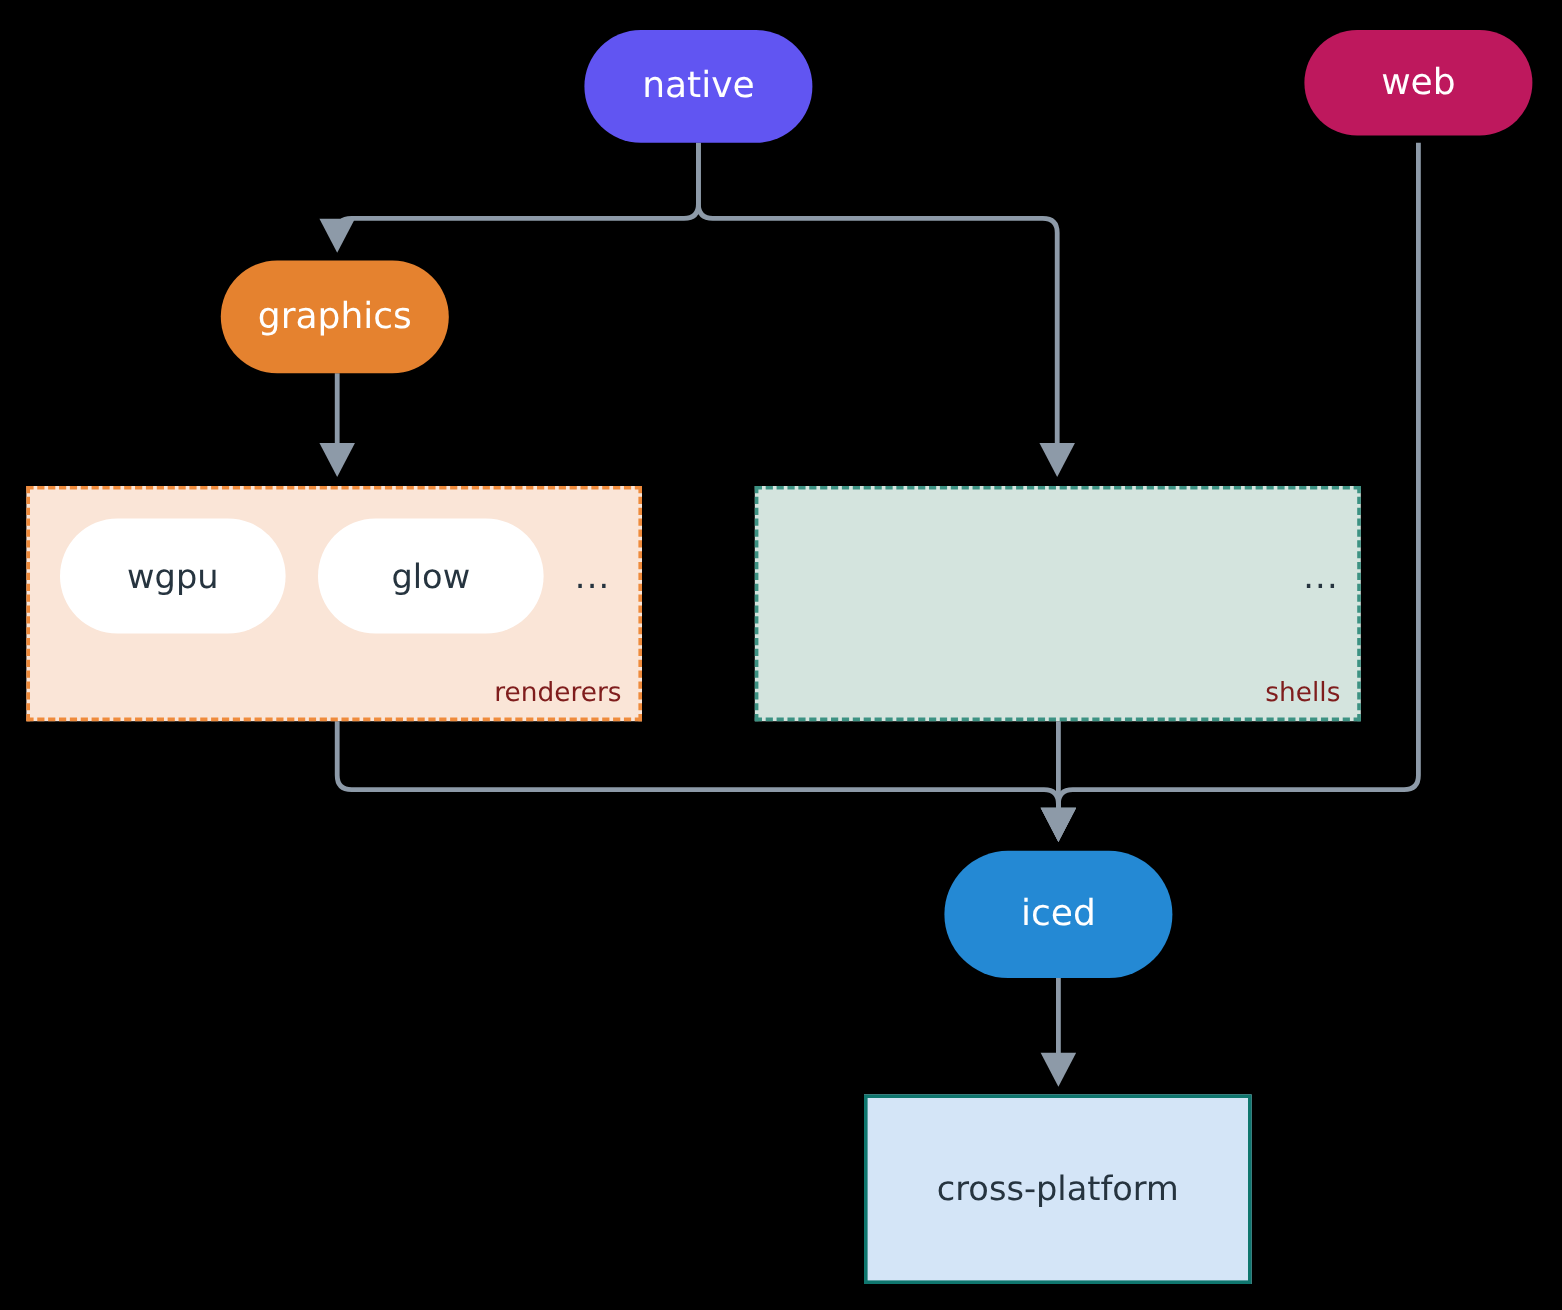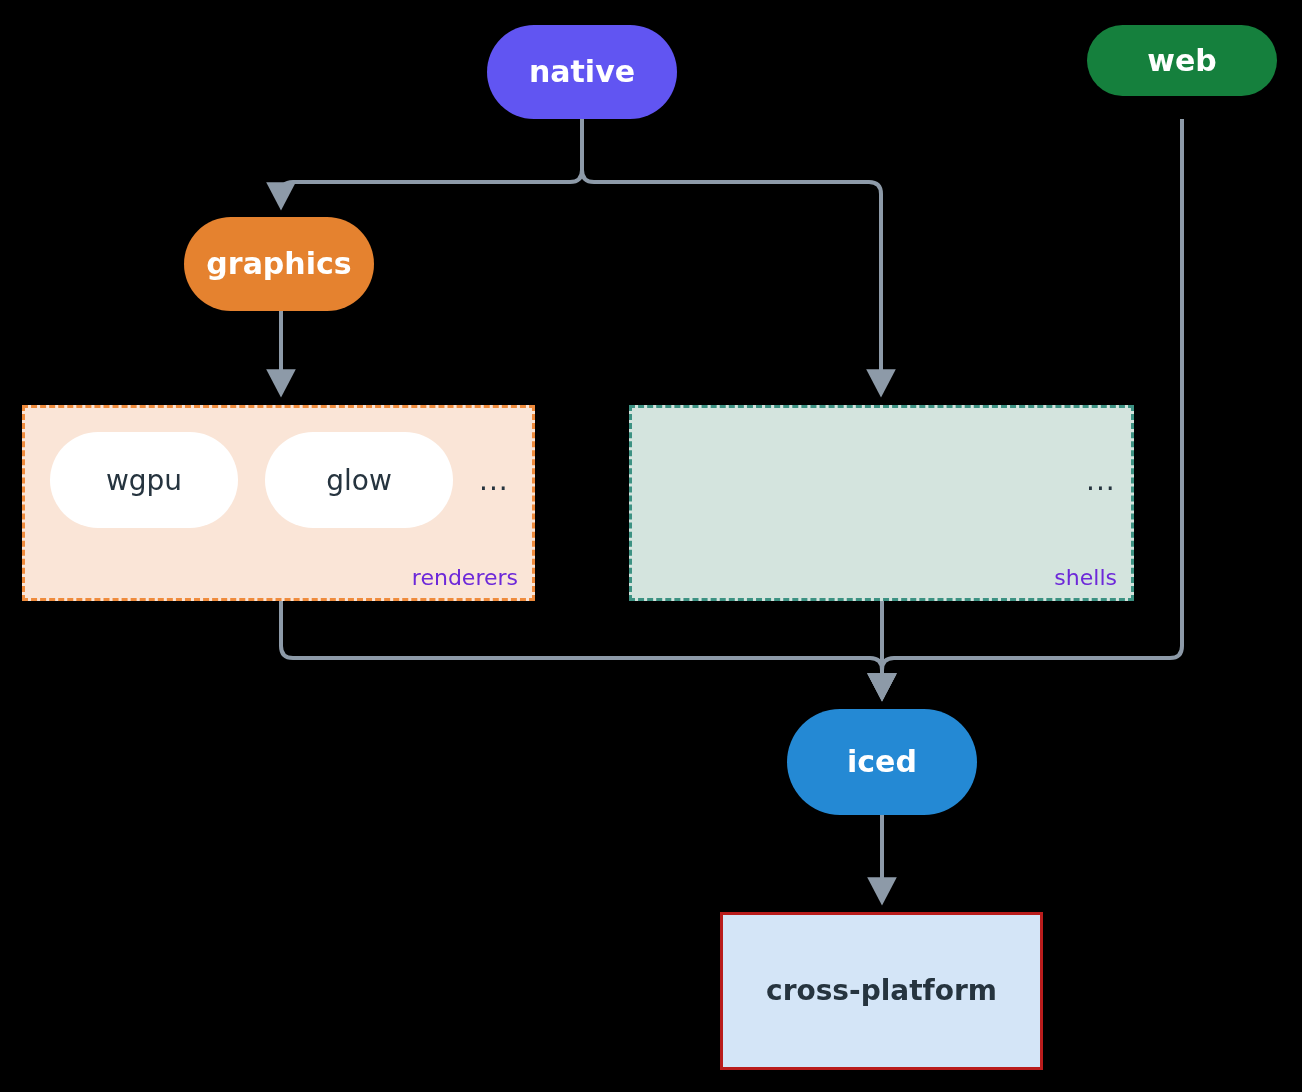--- a/index.html
+++ b/index.html
@@ -23,35 +23,34 @@
     pointer-events: none;
   }
   .node {
     position: absolute;
     display: flex;
     align-items: center;
     justify-content: center;
     box-sizing: border-box;
     text-align: left;
     line-height: 1.18;
-    font-weight: bold;
   }
   
   .pill {
     border-radius: 999px;
     color: #ffffff;
     font-size: 30px;
   }
   #node-native {
     left: 487px; top: 25px; width: 190px; height: 94px;
     background: #6155f2;
   }
   #node-web {
-    left: 1087px; top: 25px; width: 190px; height: 71px;
-    background: #15803d;
+    left: 1087px; top: 25px; width: 190px; height: 88px;
+    background: #be185d;
   }
   #node-graphics {
     left: 184px; top: 217px; width: 190px; height: 94px;
     background: #e5822f;
   }
   #node-iced {
     left: 787px; top: 709px; width: 190px; height: 106px;
     background: #2489d4;
   }
   
@@ -67,21 +66,21 @@
   #cluster-shells {
     left: 629px; top: 405px; width: 505px; height: 196px;
     background: #d4e4de;
     border: 3px dashed #3d9283;
   }
   .cluster-label {
     position: absolute;
     right: 14px;
     bottom: 8px;
     font-size: 22px;
-    color: #6d28d9;
+    color: #7f1d1d;
     white-space: nowrap;
   }
   
   .leaf {
     position: absolute;
     display: flex;
     align-items: center;
     justify-content: center;
     background: #ffffff;
     border-radius: 999px;
@@ -98,21 +97,21 @@
     font-size: 28px;
     color: #26343f;
     letter-spacing: 1px;
   }
   #ellipsis-renderers { left: 479px; top: 464px; }
   #ellipsis-shells    { left: 1086px; top: 464px; }
   
   #node-application {
     left: 720px; top: 912px; width: 323px; height: 158px;
     background: #d4e5f7;
-    border: 3px solid #b91c1c;
+    border: 3px solid #0f766e;
     color: #26343f;
     font-size: 28px;
     flex-direction: column;
     line-height: 1.6;
   }
   #node-application span { display: block; }
 </style>
 </head>
 <body>
 

